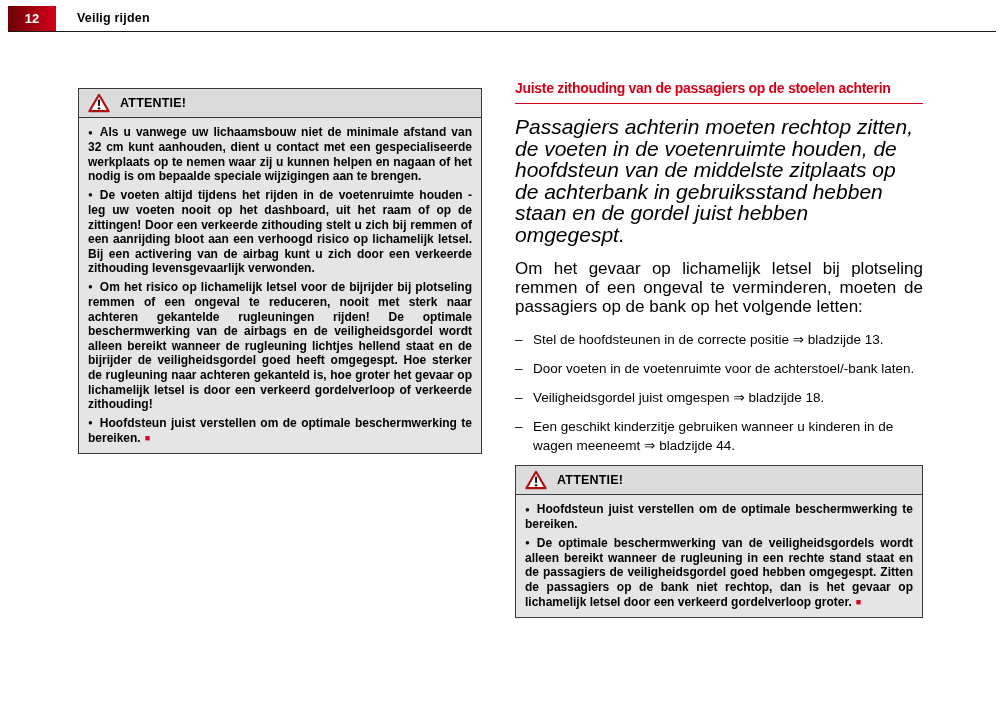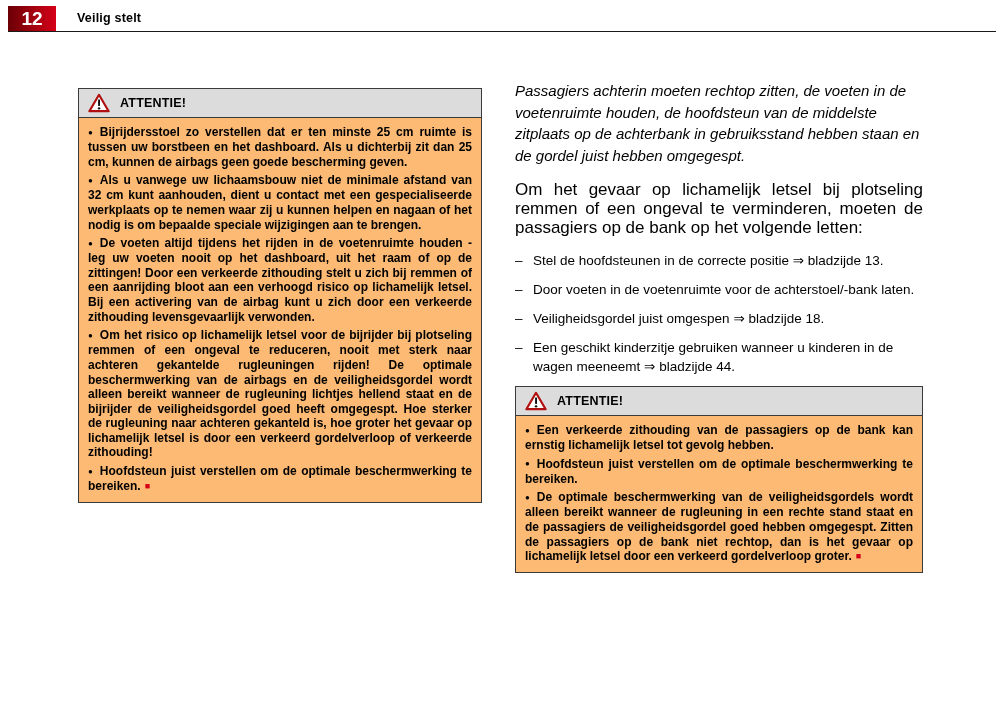--- a/index.html
+++ b/index.html
@@ -6,38 +6,38 @@
   html,body { background:#fff; }
   body {
     width:1004px; height:709px; position:relative; overflow:hidden;
     font-family:"Liberation Sans", sans-serif; color:#000;
   }
 
   
   .pagenum {
     position:absolute; left:8px; top:6px; width:48px; height:25px;
     background:linear-gradient(90deg, var(--badge_gradient_start,#6b0005), var(--accent,#d50018));
-    color:#fff; font-weight:bold; font-size:19px;
+    color:#fff; font-weight:bold; font-size:13px;
     display:flex; align-items:center; justify-content:center;
   }
   .chapter {
     position:absolute; left:77px; top:11px;
     font-size:12.5px; font-weight:bold; letter-spacing:.2px;
   }
   .hrule {
     position:absolute; left:8px; top:31px; width:988px; height:1px;
     background:#1a1a1a;
   }
 
   
   .col-left  { position:absolute; left:78px;  top:88px; width:404px; }
   .col-right { position:absolute; left:515px; top:80px; width:408px; }
 
   
-  .warnbox { border:1px solid #3a3a3a; background:#fdba74; }
+  .warnbox { border:1px solid #3a3a3a; background:#e5e5e5; }
   .warnhead {
     display:flex; align-items:center; gap:10px; height:29px;
     background:var(--box_header_bg,#dcdcdc); border-bottom:1px solid #3a3a3a;
     padding:0 9px;
   }
   .warnicon { display:flex; align-items:center; }
   .warntitle { font-weight:bold; font-size:12.5px; letter-spacing:.2px; }
   .warnbody { padding:7px 9px 8px 9px; }
   .warnitem {
     font-size:12px; font-weight:bold; line-height:14.6px;
@@ -48,73 +48,73 @@
   .endsq { color:var(--accent,#d50018); font-size:9px; margin-left:4px; vertical-align:1px; }
 
   
   .heading {
     color:var(--accent,#d50018); font-size:14px; font-weight:bold;
     letter-spacing:-0.3px; white-space:nowrap;
     padding-bottom:7px; border-bottom:1px solid var(--accent,#d50018);
     margin-bottom:12px;
   }
   .lead {
-    font-style:italic; font-size:15px; line-height:21.5px;
+    font-style:italic; font-size:21px; line-height:21.5px;
     margin-bottom:14px;
   }
   .intro {
     font-size:17px; line-height:19px; text-align:justify;
     margin-bottom:14px;
   }
   .dashlist { margin-bottom:10px; }
   .dashitem {
     display:flex; font-size:13.5px; line-height:19px; margin-bottom:10px;
   }
   .dash { flex:0 0 18px; }
   .dashtext { flex:1; }
   .col-right .warnbox { margin-top:7px; }
 </style>
 </head>
 <body>
 
 <div>
 
   <div class="pagenum">12</div>
-  <div class="chapter">Veilig stelt</div>
+  <div class="chapter">Veilig rijden</div>
   <div class="hrule"></div>
 
   <section class="col-left">
     <div class="warnbox">
       <div class="warnhead">
         <span class="warnicon">
           <svg width="22" height="20" viewBox="0 0 24 22" aria-hidden="true">
             <path d="M12 2 L22.6 20 L1.4 20 Z" fill="#ffffff" stroke="#b01010" stroke-width="2.4" stroke-linejoin="round"></path>
             <rect x="11" y="7.2" width="2.1" height="7" fill="#111"></rect>
             <circle cx="12.05" cy="16.9" r="1.35" fill="#111"></circle>
           </svg>
         </span>
         <span class="warntitle">ATTENTIE!</span>
       </div>
       <div class="warnbody">
 
 
-          <p class="warnitem"><span class="blt">●</span><span>Bijrijdersstoel zo verstellen dat er ten minste 25 cm ruimte is tussen uw borstbeen en het dashboard. Als u dichterbij zit dan 25 cm, kunnen de airbags geen goede bescherming geven.</span></p>
 
           <p class="warnitem"><span class="blt">●</span><span>Als u vanwege uw lichaamsbouw niet de minimale afstand van 32 cm kunt aanhouden, dient u contact met een gespecialiseerde werkplaats op te nemen waar zij u kunnen helpen en nagaan of het nodig is om bepaalde speciale wijzigingen aan te brengen.</span></p>
 
           <p class="warnitem"><span class="blt">●</span><span>De voeten altijd tijdens het rijden in de voetenruimte houden - leg uw voeten nooit op het dashboard, uit het raam of op de zittingen! Door een verkeerde zithouding stelt u zich bij remmen of een aanrijding bloot aan een verhoogd risico op lichamelijk letsel. Bij een activering van de airbag kunt u zich door een verkeerde zithouding levensgevaarlijk verwonden.</span></p>
 
           <p class="warnitem"><span class="blt">●</span><span>Om het risico op lichamelijk letsel voor de bijrijder bij plotseling remmen of een ongeval te reduceren, nooit met sterk naar achteren gekantelde rugleuningen rijden! De optimale beschermwerking van de airbags en de veiligheidsgordel wordt alleen bereikt wanneer de rugleuning lichtjes hellend staat en de bijrijder de veiligheidsgordel goed heeft omgegespt. Hoe sterker de rugleuning naar achteren gekanteld is, hoe groter het gevaar op lichamelijk letsel is door een verkeerd gordelverloop of verkeerde zithouding!</span></p>
 
           <p class="warnitem"><span class="blt">●</span><span>Hoofdsteun juist verstellen om de optimale beschermwerking te bereiken.</span><span class="endsq">■</span></p>
         </div>
     </div>
   </section>
 
   <section class="col-right">
+    <h2 class="heading">Juiste zithouding van de passagiers op de stoelen achterin</h2>
     <p class="lead">Passagiers achterin moeten rechtop zitten, de voeten in de voetenruimte houden, de hoofdsteun van de middelste zitplaats op de achterbank in gebruiksstand hebben staan en de gordel juist hebben omgegespt.</p>
     <p class="intro">Om het gevaar op lichamelijk letsel bij plotseling remmen of een ongeval te verminderen, moeten de passagiers op de bank op het volgende letten:</p>
 
     <div class="dashlist">
 
         <p class="dashitem">
           <span class="dash">–</span>
           <span class="dashtext">Stel de hoofdsteunen in de correcte positie ⇒ bladzijde 13.</span>
         </p>
 
@@ -140,21 +140,20 @@
           <svg width="22" height="20" viewBox="0 0 24 22" aria-hidden="true">
             <path d="M12 2 L22.6 20 L1.4 20 Z" fill="#ffffff" stroke="#b01010" stroke-width="2.4" stroke-linejoin="round"></path>
             <rect x="11" y="7.2" width="2.1" height="7" fill="#111"></rect>
             <circle cx="12.05" cy="16.9" r="1.35" fill="#111"></circle>
           </svg>
         </span>
         <span class="warntitle">ATTENTIE!</span>
       </div>
       <div class="warnbody">
 
-          <p class="warnitem"><span class="blt">●</span><span>Een verkeerde zithouding van de passagiers op de bank kan ernstig lichamelijk letsel tot gevolg hebben.</span></p>
 
           <p class="warnitem"><span class="blt">●</span><span>Hoofdsteun juist verstellen om de optimale beschermwerking te bereiken.</span></p>
 
           <p class="warnitem"><span class="blt">●</span><span>De optimale beschermwerking van de veiligheidsgordels wordt alleen bereikt wanneer de rugleuning in een rechte stand staat en de passagiers de veiligheidsgordel goed hebben omgegespt. Zitten de passagiers op de bank niet rechtop, dan is het gevaar op lichamelijk letsel door een verkeerd gordelverloop groter.</span><span class="endsq">■</span></p>
         </div>
     </div>
   </section>
 
 </div>
 

